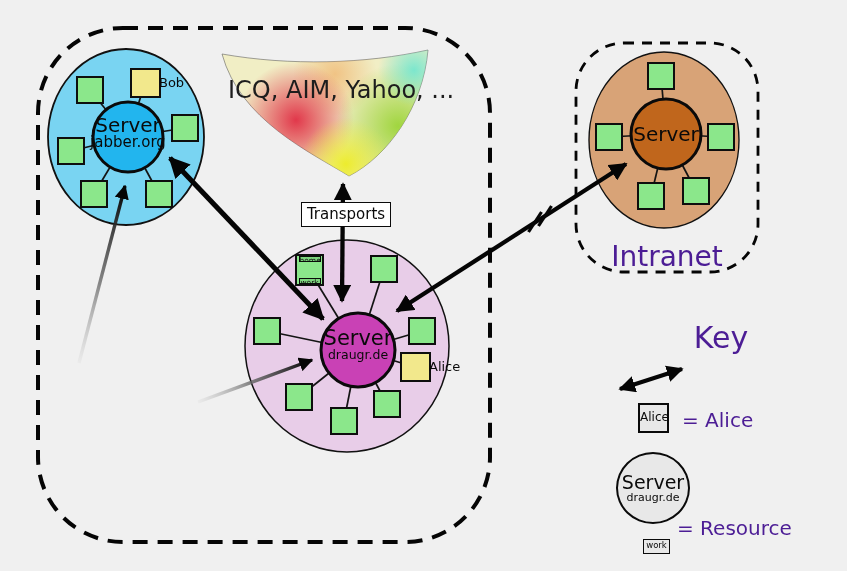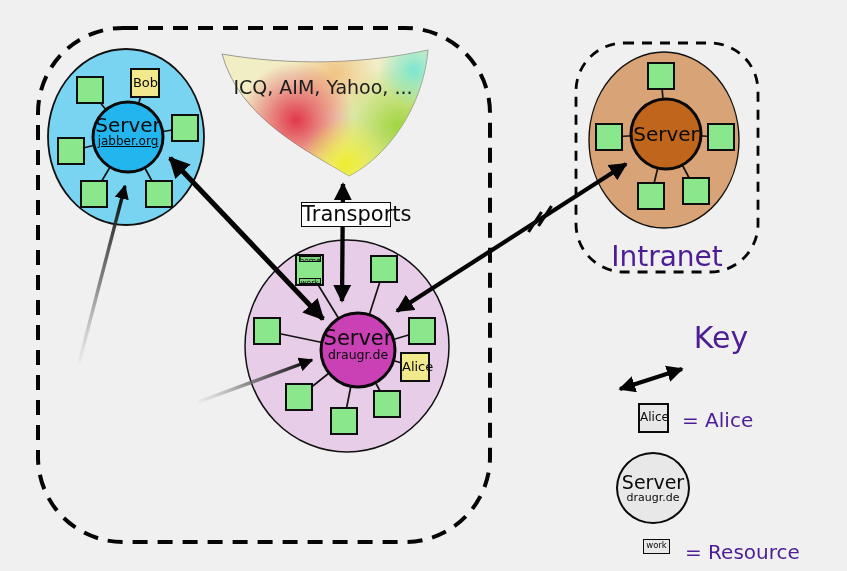--- a/index.html
+++ b/index.html
@@ -25,44 +25,44 @@
   .dashed-intranet{fill:none;stroke:#050505;stroke-width:2.8;stroke-dasharray:10 8;}
   .arrow{stroke:#050505;fill:none;}
   .breaktick{stroke:#050505;stroke-width:3.2;}
 
   
   .node-sq{
     position:absolute;box-sizing:border-box;width:28px;height:28px;
     background:var(--node-green);border:2.3px solid #0e0e0e;
   }
   .node-yellow{
-    position:absolute;box-sizing:border-box;width:30px;height:30px;
+    position:absolute;box-sizing:border-box;width:20px;height:30px;
     background:var(--node-yellow);border:2px solid #0e0e0e;
-    font-size:13px;text-align:right;line-height:26px;
+    font-size:13px;text-align:right;line-height:26px;padding-left:27px;
   }
   .resource-outer{
     position:absolute;box-sizing:border-box;width:29px;height:32px;
     background:var(--node-green);border:2.3px solid #0e0e0e;
     display:flex;flex-direction:column;align-items:center;justify-content:center;gap:16px;
   }
   .resource-inner{
     box-sizing:border-box;width:22px;height:11px;background:var(--resource-green);
     border:1.2px solid #0a0a0a;font-size:7.5px;line-height:8px;text-align:center;overflow:hidden;
   }
   
   .server-text{position:absolute;width:100px;text-align:center;line-height:1.02;}
   .server-title{font-size:20px;}
   .server-title-lg{font-size:21px;}
-  .server-sub{font-size:12px;text-decoration:underline;}
+  .server-sub{font-size:15px;}
   .server-sub-lg{font-size:12.5px;}
 
   .transports-box{
     position:absolute;left:301px;top:202px;width:90px;height:25px;
     box-sizing:border-box;background:#ffffff;border:1.6px solid #0a0a0a;
-    font-size:21px;text-align:right;line-height:22px;
+    font-size:15px;text-align:center;line-height:22px;
   }
 
   
   .key-node-sample{
     position:absolute;left:638px;top:403px;width:31px;height:30px;box-sizing:border-box;
     background:var(--key-gray);border:2.5px solid #0a0a0a;
     font-size:12px;text-align:center;line-height:25px;
   }
   .key-domain-sample{
     position:absolute;left:616px;top:452px;width:74px;height:72px;box-sizing:border-box;
@@ -218,21 +218,21 @@
 
   <div class="node-sq" style="left:647px;top:62px;"></div>
   <div class="node-sq" style="left:595px;top:123px;"></div>
   <div class="node-sq" style="left:707px;top:123px;"></div>
   <div class="node-sq" style="left:637px;top:182px;"></div>
   <div class="node-sq" style="left:682px;top:177px;"></div>
   <div class="server-text" style="left:616px;top:124px;">
     <div class="server-title">Server</div>
   </div>
 
-  <div class="lbl center" style="left:228px;top:76px;width:190px;font-size:19px;color:#1d1d1d;">ICQ, AIM, Yahoo, ...</div>
+  <div class="lbl center" style="left:228px;top:76px;width:190px;font-size:24px;color:#1d1d1d;">ICQ, AIM, Yahoo, ...</div>
   <div class="transports-box">
     <span>Transports</span>
   </div>
 
   <div class="lbl center" style="left:576px;top:240px;width:182px;font-size:28px;">Intranet</div>
 
   <div class="lbl center" style="left:661px;top:320px;width:120px;font-size:30px;">Key</div>
 
 
   <div class="key-node-sample">
@@ -241,15 +241,15 @@
   <div class="lbl key-label" style="left:682px;top:408px;">= Alice</div>
 
   <div class="key-domain-sample">
     <div style="font-size:19px;">Server</div>
     <div style="font-size:11px;">draugr.de</div>
   </div>
 
   <div class="key-resource-sample">
     <span>work</span>
   </div>
-  <div class="lbl key-label" style="left:677px;top:540px;margin-left:8px;">= Resource</div>
+  <div class="lbl key-label" style="left:677px;top:516px;">= Resource</div>
 
 </div>
 
 </body></html>

